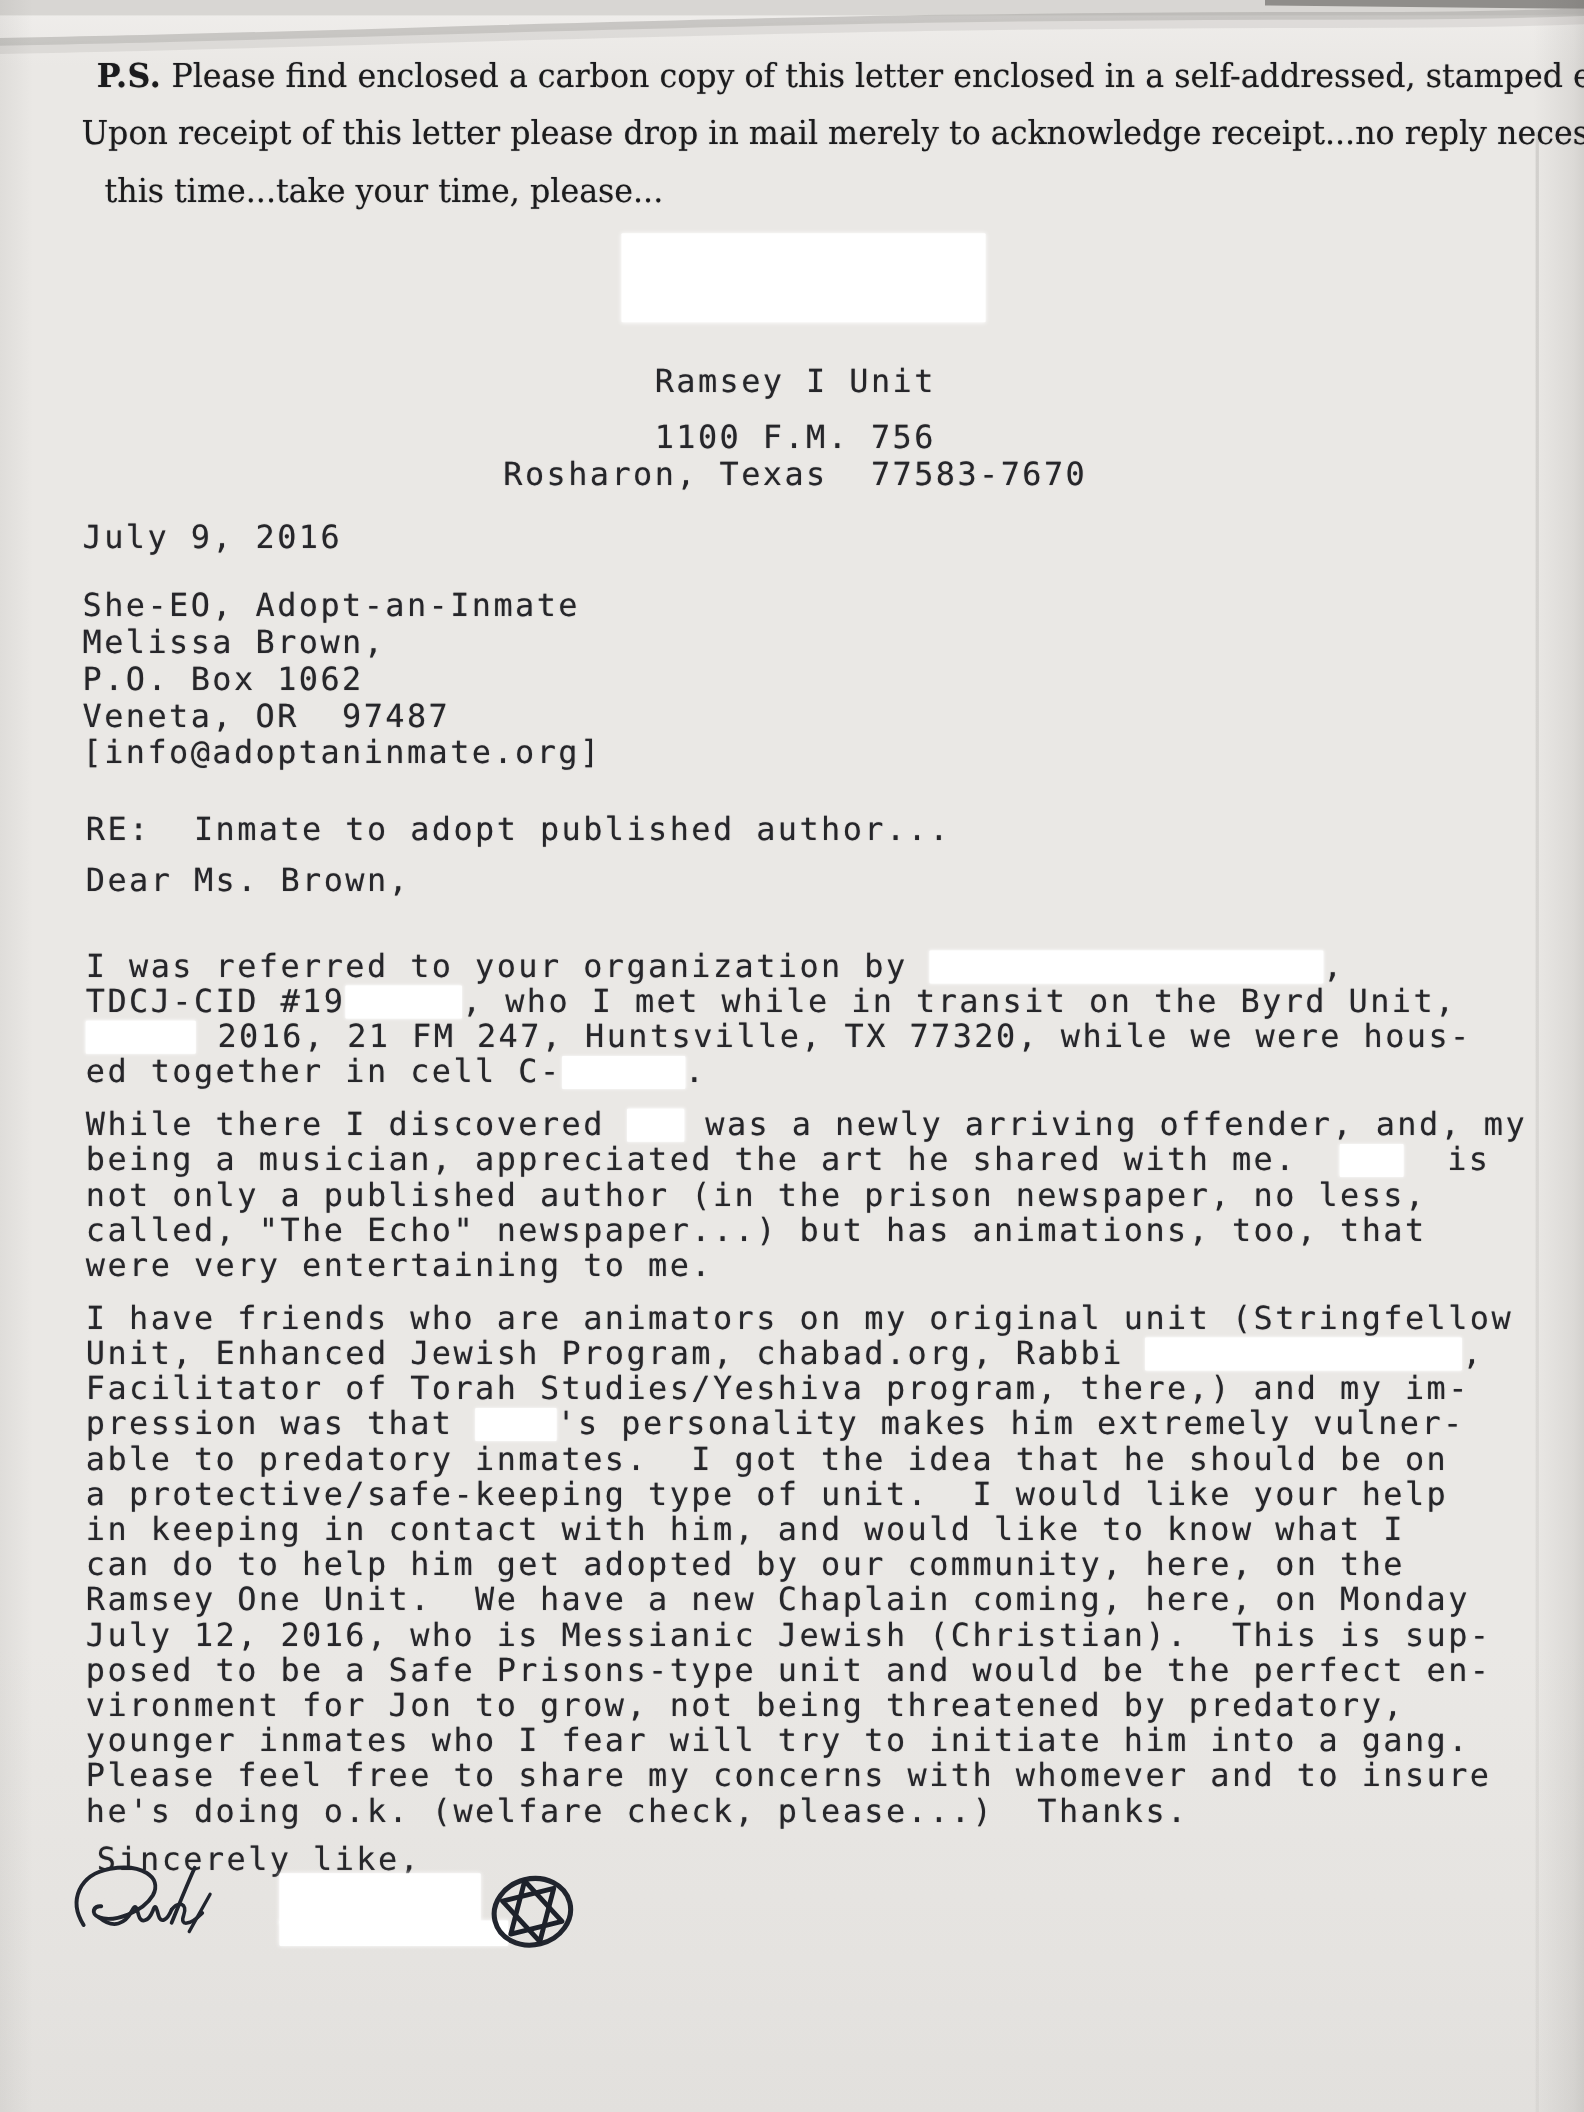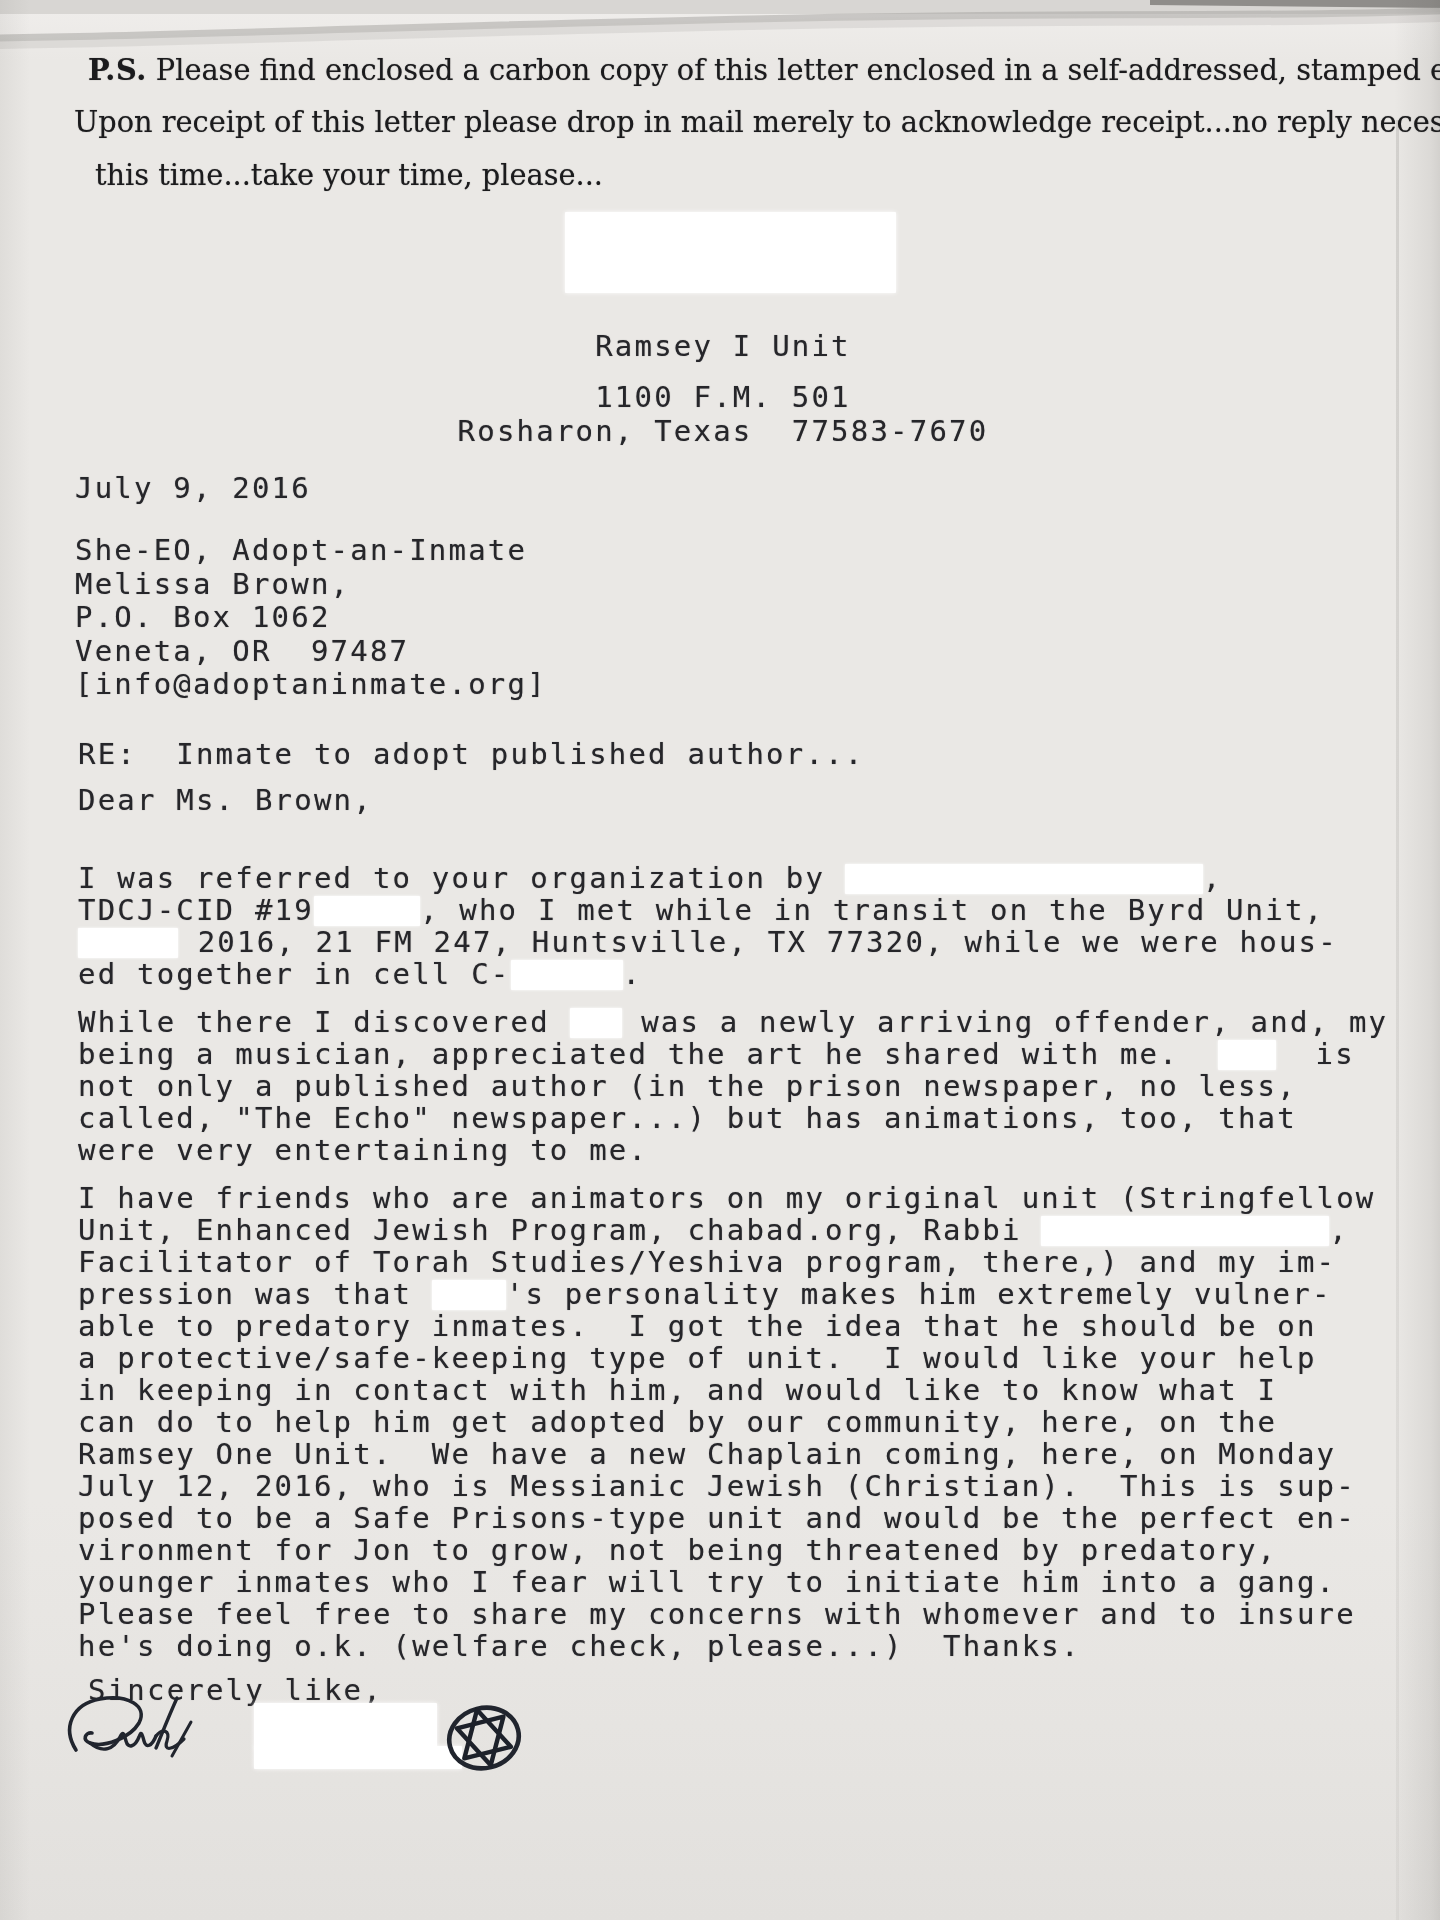--- a/index.html
+++ b/index.html
@@ -45,21 +45,21 @@
   <div class="shade-left"></div>
   <div class="crease-v"></div>
 
   <div class="abs ps" style="left:88px;top:52px;"><span class="ps-label">P.S.</span> <span>Please find enclosed a carbon copy of this letter enclosed in a self-addressed, stamped envelope.</span></div>
   <div class="abs ps" style="left:74px;top:104px;">Upon receipt of this letter please drop in mail merely to acknowledge receipt...no reply necessary at</div>
   <div class="abs ps" style="left:95px;top:157px;">this time...take your time, please...</div>
 
   <div class="redact-abs" style="left:565px;top:212px;width:331px;height:81px;"></div>
 
   <div class="sender-line mono" style="top:296px;margin-top:34px;">Ramsey I Unit</div>
-  <div class="sender-line mono" style="top:381px;">1100 F.M. 501</div>
+  <div class="sender-line mono" style="top:381px;">1100 F.M. 756</div>
   <div class="sender-line mono" style="top:415px;">Rosharon, Texas  77583-7670</div>
 
   <div class="abs mono" style="left:75px;top:472px;">July 9, 2016</div>
 
   <div class="abs" style="left:75px;top:534px;">
     <div class="mono" style="height:33.5px;">She-EO, Adopt-an-Inmate</div>
     <div class="mono" style="height:33.5px;">Melissa Brown,</div>
     <div class="mono" style="height:33.5px;">P.O. Box 1062</div>
     <div class="mono" style="height:33.5px;">Veneta, OR  97487</div>
     <div class="mono" style="height:33.5px;">[info@adoptaninmate.org]</div>

